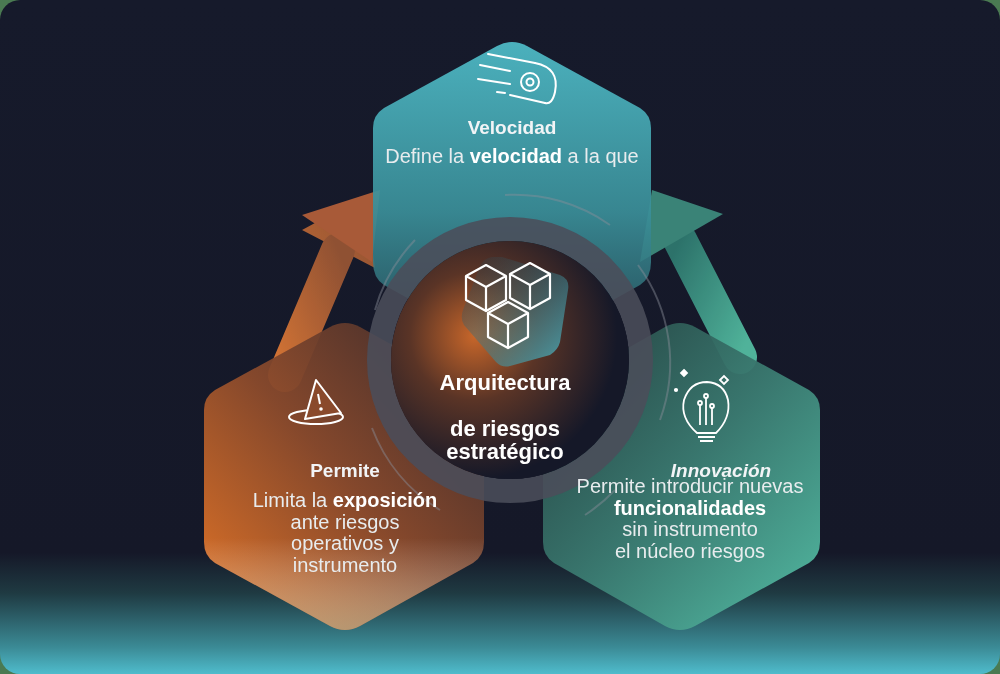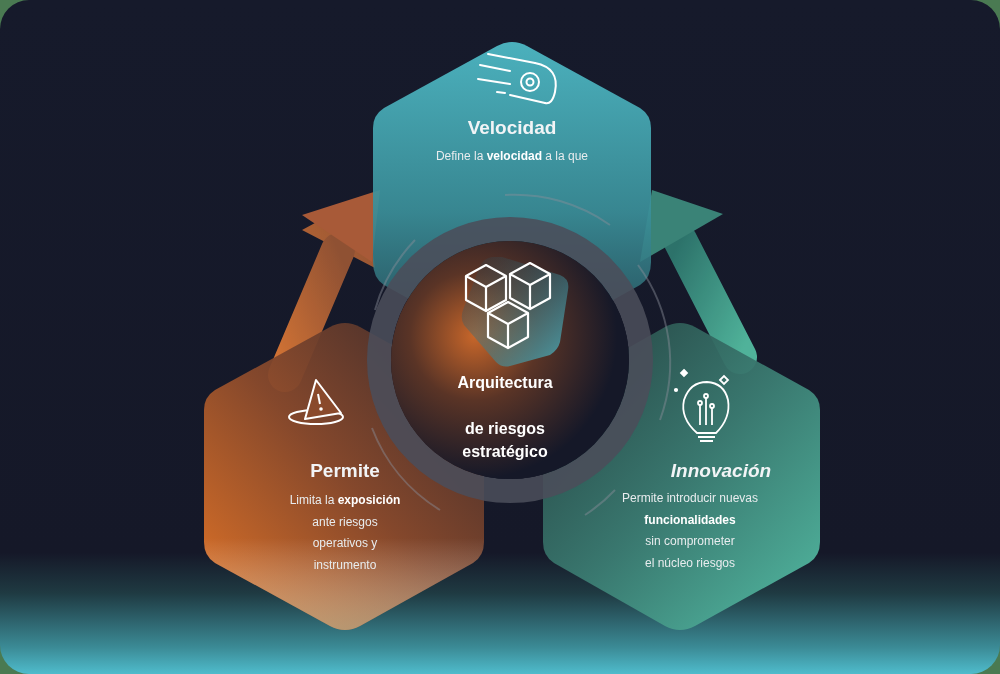--- a/index.html
+++ b/index.html
@@ -1,27 +1,27 @@
 <!DOCTYPE html>
 <html><head>
 <meta charset="utf-8">
 <style>
   html, body { margin:0; padding:0; background:#4a7a52; }
   body { width:1000px; height:674px; overflow:hidden; font-family:"Liberation Sans", sans-serif; }
   .card {
     position:absolute; left:0; top:0; width:1000px; height:674px;
-    border-radius:29px; overflow:hidden;
+    border-radius:20px; overflow:hidden;
     background: linear-gradient(180deg, #161a2b 0%, #151828 82%, #1f3a42 88%, #3b8a95 96%, #4fbccc 100%);
   }
   svg.stage { position:absolute; left:0; top:0; }
   .txt { position:absolute; color:#f2f4f6; text-align:center; }
   .title { font-weight:bold; font-size:19px; }
-  .desc { font-size:12px; line-height:21.5px; color:#e8ecee; }
+  .desc { font-size:20px; line-height:21.5px; color:#e8ecee; }
   .desc b { font-weight:bold; color:#fff; }
-  .center-title { font-weight:bold; font-size:16px; line-height:23px; color:#fff; }
+  .center-title { font-weight:bold; font-size:22px; line-height:23px; color:#fff; }
 </style>
 </head>
 <body>
 
 <div class="card">
   <svg class="stage" width="1000" height="674" viewBox="0 0 1000 674">
     <defs>
       <linearGradient id="gTop" x1="0" y1="0" x2="0" y2="1">
         <stop offset="0" stop-color="#4fbcc8"></stop>
         <stop offset="0.55" stop-color="#3a8e98"></stop>
@@ -145,24 +145,24 @@
 
   <div class="txt title" style="left:245px; top:460px; width:200px;">Permite</div>
   <div class="txt desc" style="left:205px; top:490px; width:280px;">
     <span>Limita la </span><b>exposición</b><br>
     <span>ante riesgos</span><br>
     <span>operativos y</span><br>
     <span>instrumento</span>
   </div>
 
   <div class="txt title" style="left:621px; top:460px; width:200px;font-style:italic;">Innovación</div>
-  <div class="txt desc" style="left:545px; top:488px; width:290px;">
+  <div class="txt desc" style="left:545px; top:476px; width:290px;">
     <span>Permite introducir nuevas</span><br>
     <b>funcionalidades</b><br>
-    <span>sin comprometer</span><br>
+    <span>sin instrumento</span><br>
     <span>el núcleo riesgos</span>
   </div>
 
   <div class="txt center-title" style="left:400px; top:371px; width:210px;">
     <span>Arquitectura</span><br>
     <br>
     <span>de riesgos</span><br>
     <span>estratégico</span>
   </div>
 </div>

